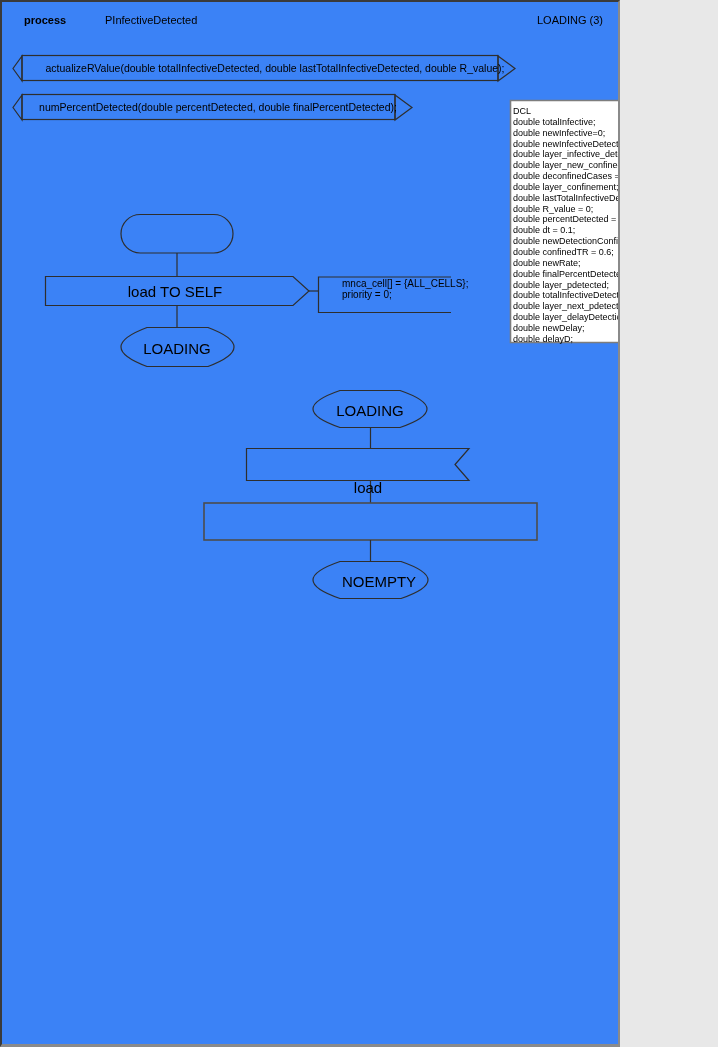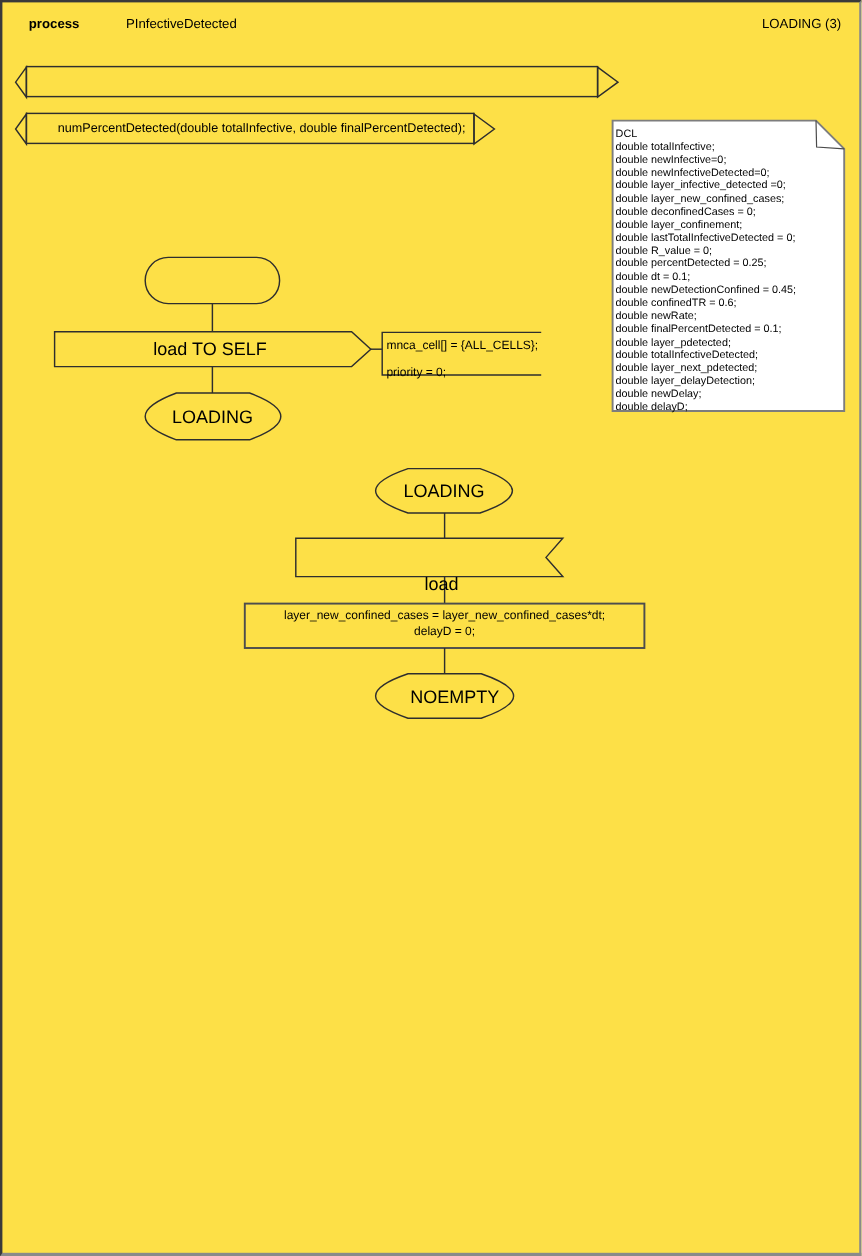--- a/index.html
+++ b/index.html
@@ -1,31 +1,31 @@
 <!DOCTYPE html>
 <html><head>
 <meta charset="utf-8">
 <style>
   html,body{margin:0;padding:0;background:#e8e8e8;}
   .canvas{
-    position:relative;width:718px;height:1047px;background:#fde047;
+    position:relative;width:620px;height:1047px;background:#3b82f6;
     font-family:"Liberation Sans",sans-serif;color:#000;overflow:hidden;
     border-top:2px solid #3a3a3a;border-left:2px solid #3a3a3a;
     border-right:2px solid #8a8a8a;border-bottom:3px solid #8a8a8a;
     box-sizing:border-box;
   }
   svg.layer{position:absolute;left:0;top:0;}
   .t{position:absolute;white-space:pre;line-height:1.25;}
   .tc{position:absolute;white-space:pre;transform:translate(-50%,-50%);text-align:center;}
   .hdr{font-size:11px;top:12px;}
   .hdr.bold{font-weight:bold;}
   .sig{font-size:10.5px;}
   .sym{font-size:15px;}
   .dcl{font-size:9px;line-height:10.85px;}
-  .cmt{font-size:10px;line-height:22px;}
+  .cmt{font-size:10px;line-height:11px;margin-left:20px;}
   .task{font-size:10px;line-height:13.5px;}
 </style>
 </head>
 <body>
 
 <div class="canvas">
 
   <svg class="layer" width="714" height="1042" viewBox="0 0 714 1042" fill="none" stroke="#2e2e2e" stroke-width="1.2">
 
     <g>
@@ -59,21 +59,22 @@
     <line x1="368.5" y1="478.5" x2="368.5" y2="501"></line>
     <rect x="202" y="501" width="333" height="37" stroke="#4d4d4d" stroke-width="1.6"></rect>
     <line x1="368.5" y1="538" x2="368.5" y2="559.5"></line>
     <path d="M338,559.5 L399,559.5 Q453,578 399,596.5 L338,596.5 Q284,578 338,559.5 Z"></path>
   </svg>
 
   <div class="t hdr bold" style="left:22px;">process</div>
   <div class="t hdr" style="left:103px;">PInfectiveDetected</div>
   <div class="t hdr" style="right:15px;padding-left:12px;">LOADING (3)</div>
 
-  <div class="tc sig" style="left:216px;top:105px;">numPercentDetected(double totalInfective, double finalPercentDetected);</div>
+  <div class="tc sig" style="left:273px;top:66px;">actualizeRValue(double totalInfectiveDetected, double lastTotalInfectiveDetected, double R_value);</div>
+  <div class="tc sig" style="left:216px;top:105px;">numPercentDetected(double percentDetected, double finalPercentDetected);</div>
 
   <div class="t dcl" style="left:511px;top:104px;">DCL
 double totalInfective;
 double newInfective=0;
 double newInfectiveDetected=0;
 double layer_infective_detected =0;
 double layer_new_confined_cases;
 double deconfinedCases = 0;
 double layer_confinement;
 double lastTotalInfectiveDetected = 0;
@@ -91,17 +92,15 @@
 double newDelay;
 double delayD;</div>
 
   <div class="tc sym" style="left:173px;top:289px;">load TO SELF</div>
   <div class="t cmt" style="left:320px;top:276px;">mnca_cell[] = {ALL_CELLS};
 priority = 0;</div>
   <div class="tc sym" style="left:175px;top:345.5px;">LOADING</div>
 
   <div class="tc sym" style="left:368px;top:407.5px;">LOADING</div>
   <div class="tc sym" style="left:366px;top:485px;">load</div>
-  <div class="tc task" style="left:368.5px;top:518px;">layer_new_confined_cases = layer_new_confined_cases*dt;
-delayD = 0;</div>
   <div class="tc sym" style="left:377px;top:578.5px;">NOEMPTY</div>
 
 </div>
 
 </body></html>

